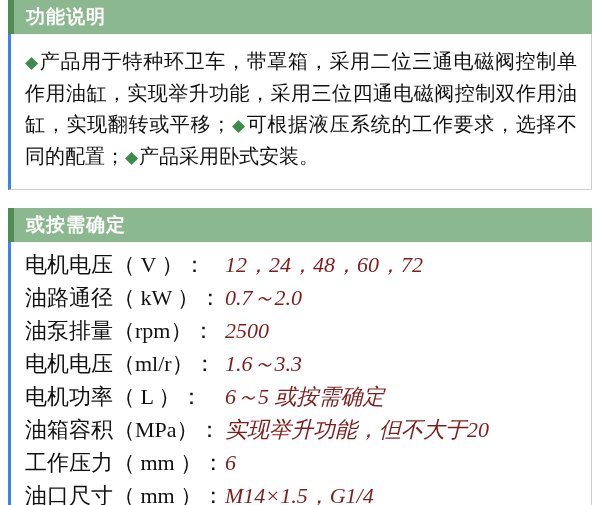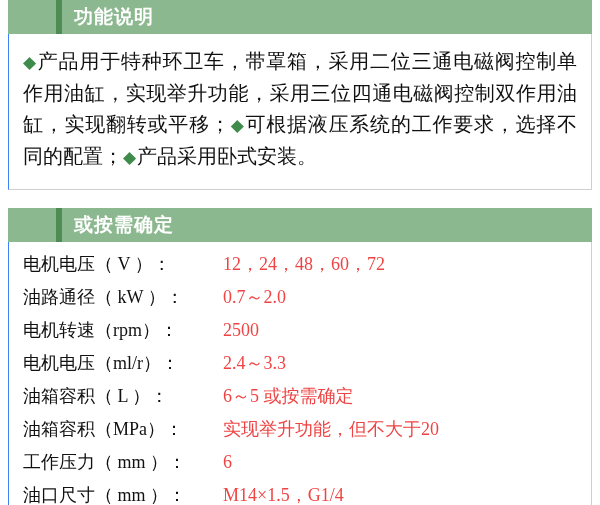--- a/index.html
+++ b/index.html
@@ -24,38 +24,37 @@
   .section {
     margin: 0;
   }
   .section-header {
     position: relative;
     height: 34px;
     background: #8cb88f;
     display: flex;
     align-items: center;
     box-sizing: border-box;
-    padding-left: 48px;
   }
   .section-header .bar {
     width: 6px;
     height: 34px;
     background: #4e8c55;
     flex: 0 0 6px;
   }
   .section-header .title {
     font-family: "Liberation Sans", sans-serif;
     font-weight: bold;
     font-size: 19px;
     color: #ffffff;
     padding-left: 12px;
     letter-spacing: 1px;
   }
   .section-body {
-    border-left: 1px solid #3b82f6;
+    border-left: 3px solid #3b82f6;
     border-right: 1px solid #cfcfcf;
     border-bottom: 1px solid #cfcfcf;
     box-sizing: border-box;
   }
   
   #features-body {
     padding: 12px 14px 16px 14px;
   }
   .feature-paragraph {
     font-size: 20px;
@@ -70,32 +69,33 @@
     padding-right: 1px;
   }
   
   #specs-body {
     padding: 6px 0 10px 0;
   }
   .spec-row {
     display: flex;
     align-items: baseline;
     padding: 2px 14px 2px 14px;
-    font-size: 18px;
+    font-size: 22px;
     line-height: 29px;
   }
   .spec-label {
     flex: 0 0 200px;
     white-space: nowrap;
     color: #111111;
   }
   .spec-value {
     flex: 1 1 auto;
-    color: #ef4444;
+    color: #7f1d1d;
     white-space: nowrap;
+    font-style: italic;
   }
   .gap {
     height: 18px;
   }
 </style>
 </head>
 <body>
 
 <div class="page">
 
@@ -120,29 +120,29 @@
 
       <div class="spec-row">
         <div class="spec-label">电机电压（ V ）：</div>
         <div class="spec-value">12，24，48，60，72</div>
       </div>
       <div class="spec-row">
         <div class="spec-label">油路通径（ kW ）：</div>
         <div class="spec-value">0.7～2.0</div>
       </div>
       <div class="spec-row">
-        <div class="spec-label">电机转速（rpm）：</div>
+        <div class="spec-label">油泵排量（rpm）：</div>
         <div class="spec-value">2500</div>
       </div>
       <div class="spec-row">
         <div class="spec-label">电机电压（ml/r）：</div>
-        <div class="spec-value">2.4～3.3</div>
+        <div class="spec-value">1.6～3.3</div>
       </div>
       <div class="spec-row">
-        <div class="spec-label">油箱容积（ L ）：</div>
+        <div class="spec-label">电机功率（ L ）：</div>
         <div class="spec-value">6～5 或按需确定</div>
       </div>
       <div class="spec-row">
         <div class="spec-label">油箱容积（MPa）：</div>
         <div class="spec-value">实现举升功能，但不大于20</div>
       </div>
       <div class="spec-row">
         <div class="spec-label">工作压力（ mm ）：</div>
         <div class="spec-value">6</div>
       </div>

